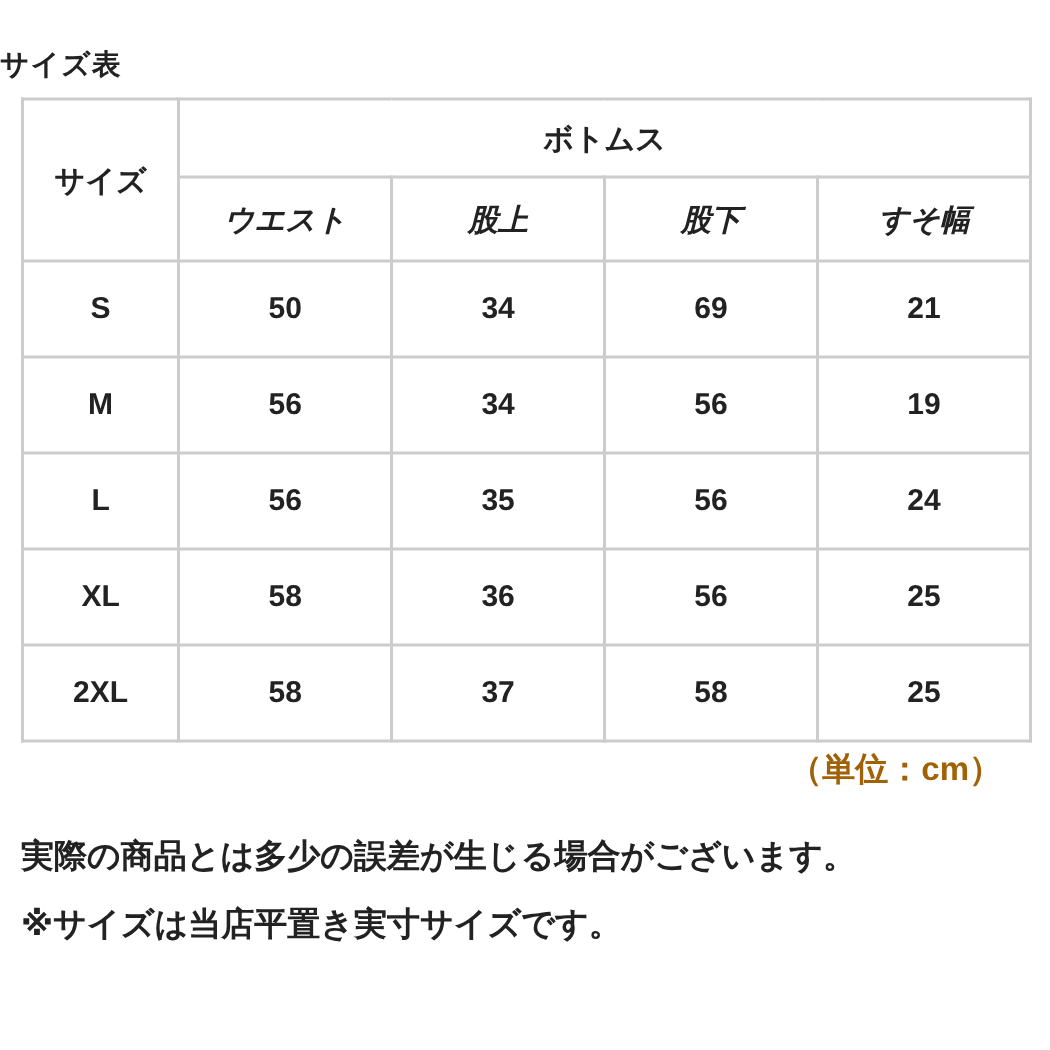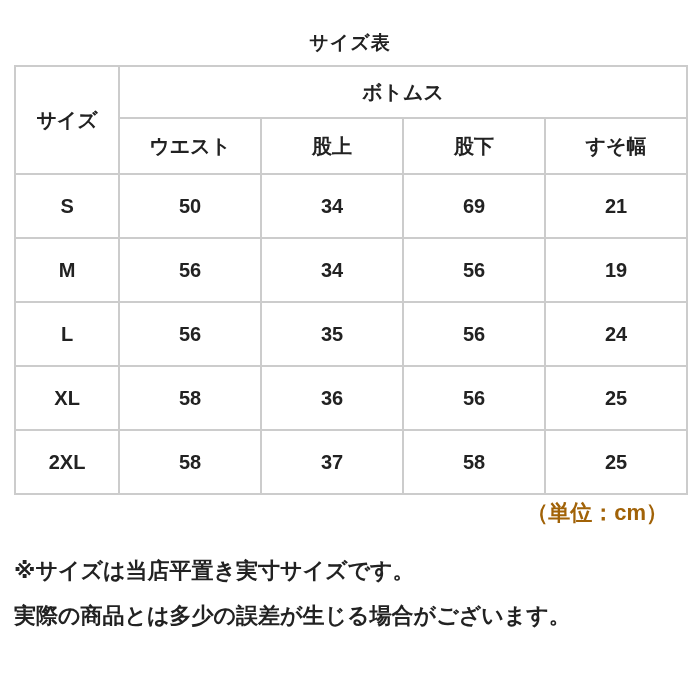--- a/index.html
+++ b/index.html
@@ -11,21 +11,21 @@
     background: #ffffff;
     font-family: "Liberation Sans", "DejaVu Sans", sans-serif;
     color: #222222;
     overflow: hidden;
   }
   .title {
     position: absolute;
     top: 30px;
     left: 0;
     width: 100%;
-    text-align: center;
+    text-align: left;
     font-size: 19px;
     font-weight: bold;
     letter-spacing: 1px;
     color: #222222;
   }
   table.size-table {
     position: absolute;
     top: 65px;
     left: 14px;
     width: 674px;
@@ -38,21 +38,21 @@
     text-align: center;
     vertical-align: middle;
     font-size: 20px;
     font-weight: bold;
     color: #222222;
     background: #ffffff;
   }
   col.c-size { width: 15.5%; }
   col.c-meas { width: 21.125%; }
   tr.group-row th { height: 52px; }
-  tr.colhead-row th { height: 56px; }
+  tr.colhead-row th { height: 56px; font-style: italic; }
   tr.data-row td { height: 64px; }
   .unit-note {
     position: absolute;
     top: 498px;
     right: 32px;
     font-size: 22px;
     font-weight: bold;
     color: #a16207;
   }
   .notes {
@@ -130,17 +130,17 @@
         <td>37</td>
         <td>58</td>
         <td>25</td>
       </tr>
     </tbody>
   </table>
 
   <div class="unit-note">（単位：cm）</div>
 
   <ul class="notes">
+    <li>実際の商品とは多少の誤差が生じる場合がございます。</li>
     <li>※サイズは当店平置き実寸サイズです。</li>
-    <li>実際の商品とは多少の誤差が生じる場合がございます。</li>
   </ul>
 
 </div>
 
 </body></html>

